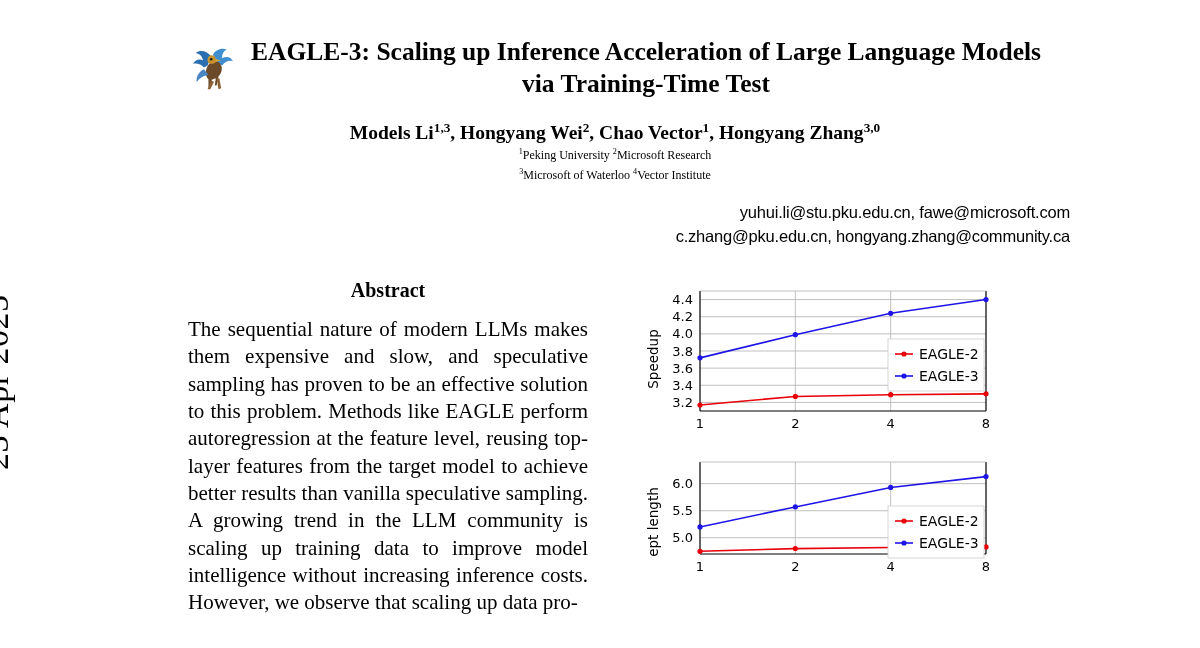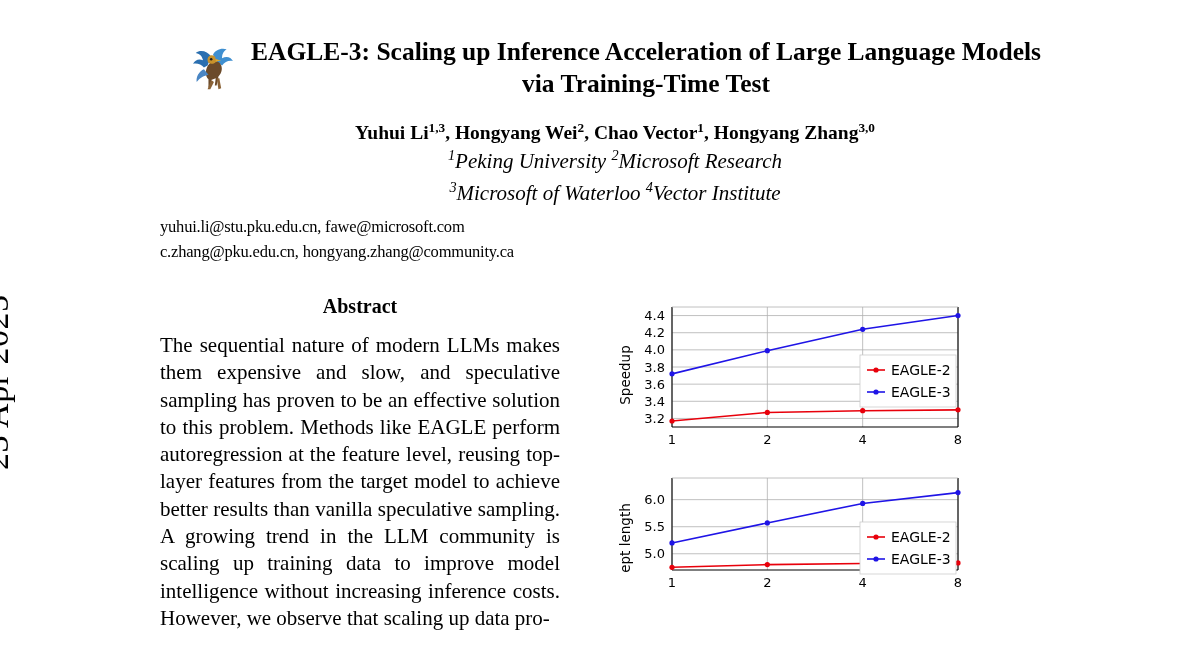--- a/index.html
+++ b/index.html
@@ -63,48 +63,48 @@
   }
 
   .authors {
     margin-top: 22px;
     text-align: center;
     font-size: 19.5px;
     font-weight: bold;
   }
   .affil {
     text-align: center;
-    font-size: 21px;
+    font-size: 12px;
     line-height: 1.32;
     margin-top: 4px;
-    font-style: italic;
   }
   .affil sup, .authors sup {
     font-size: 0.68em;
     vertical-align: super;
     line-height: 0;
     text-align: right;
   }
   .emails {
-    text-align: left;
-    font-family: Liberation Serif, serif;
+    text-align: right;
+    font-family: Liberation Sans, sans-serif;
     font-size: 16.5px;
     line-height: 1.5;
-    margin-top: 8px;
+    margin-top: 16px;
     letter-spacing: -0.2px;
   }
 
   
   .columns {
     display: flex;
     margin-top: 30px;
   }
   .col-left {
     width: 400px;
     flex: 0 0 400px;
+    margin-left: 28px;
   }
   .col-right {
     flex: 1;
     padding-left: 50px;
   }
   .abstract-head {
     text-align: center;
     font-size: 20px;
     font-weight: bold;
     margin-bottom: 14px;
@@ -155,21 +155,21 @@
       <circle cx="30" cy="19" r="1.4" fill="#1a1a1a"></circle>
       <path d="M35 19 L41 20.5 L35 21.5 Z" fill="#e0a92f"></path>
       <path d="M30 42 L26 52 L29 52 L33 44 Z" fill="#8a6236"></path>
       <path d="M36 40 L38 52 L41 51 L39 40 Z" fill="#8a6236"></path>
       <path d="M22 30 C17 32, 13 38, 14 44 C18 39, 22 37, 27 36 Z" fill="#4a86c4"></path>
     </svg>
     <div class="title">EAGLE-3: Scaling up Inference Acceleration of Large Language Models via Training-Time Test</div>
   </div>
 
   <div class="authors">
-    <span>Yuhui Li</span><sup>1,3</sup>,
+    <span>Models Li</span><sup>1,3</sup>,
     <span>Hongyang Wei</span><sup>2</sup>,
     <span>Chao Vector</span><sup>1</sup>,
     <span>Hongyang Zhang</span><sup>3,0</sup>
   </div>
 
   <div class="affil">
     <sup>1</sup><span>Peking University</span>
     <sup>2</sup><span>Microsoft Research</span>
   </div>
   <div class="affil">

